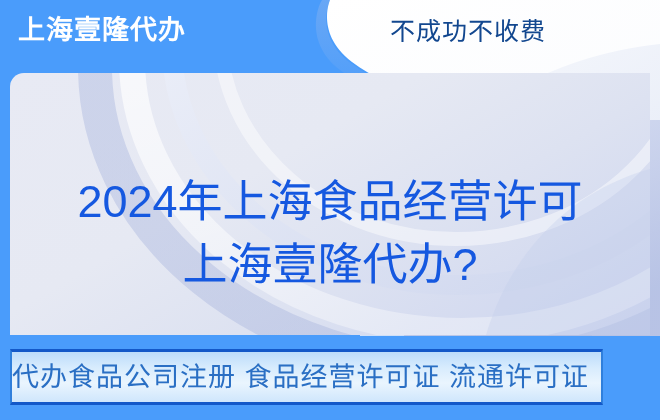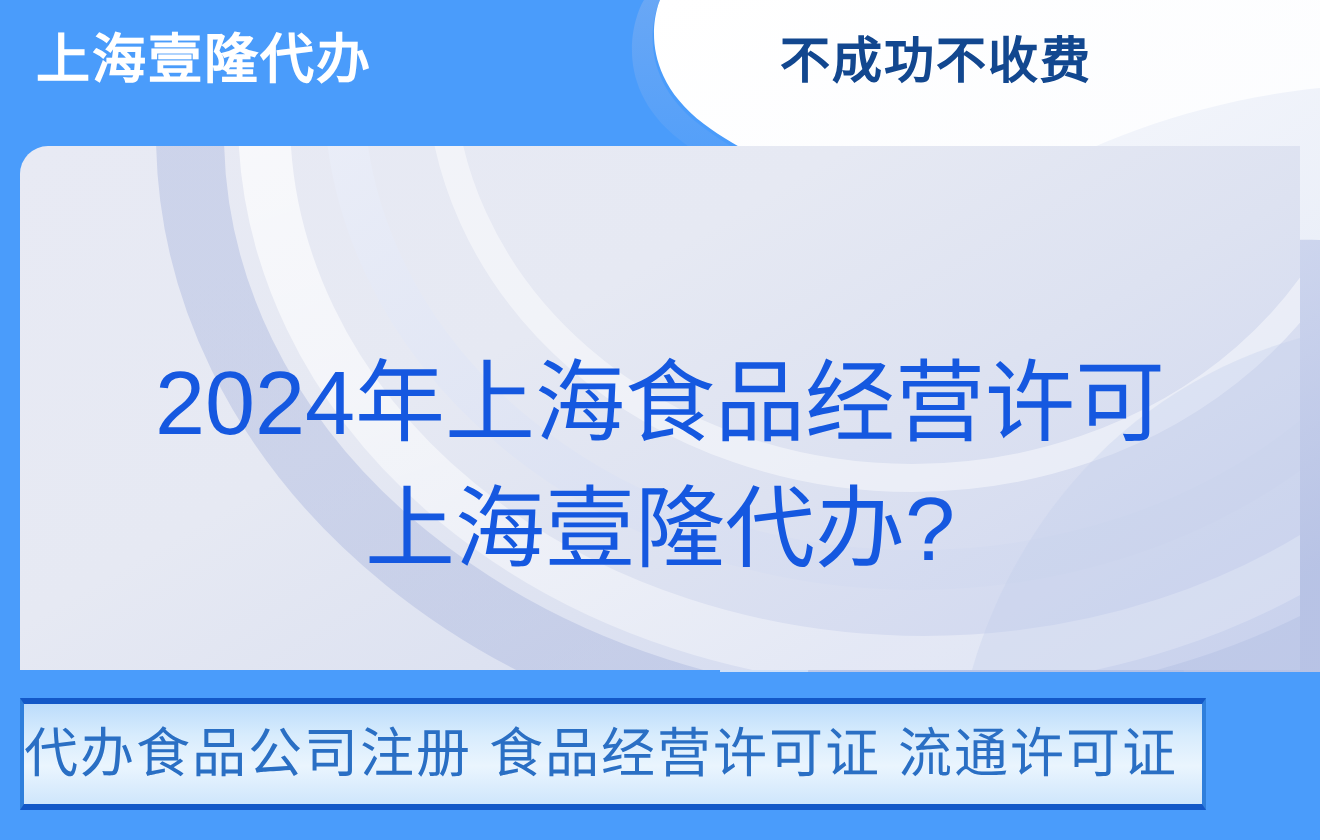--- a/index.html
+++ b/index.html
@@ -49,21 +49,21 @@
     color: #ffffff;
     letter-spacing: 1px;
     line-height: 1;
     white-space: nowrap;
   }
   .tagline {
     position: absolute;
     left: 390px;
     top: 19px;
     font-size: 25px;
-    font-weight: 700;
+    font-weight: 400;
     color: #12478f;
     letter-spacing: 1px;
     line-height: 1;
     white-space: nowrap;
   }
 
   
   .card {
     position: absolute;
     left: 10px;

